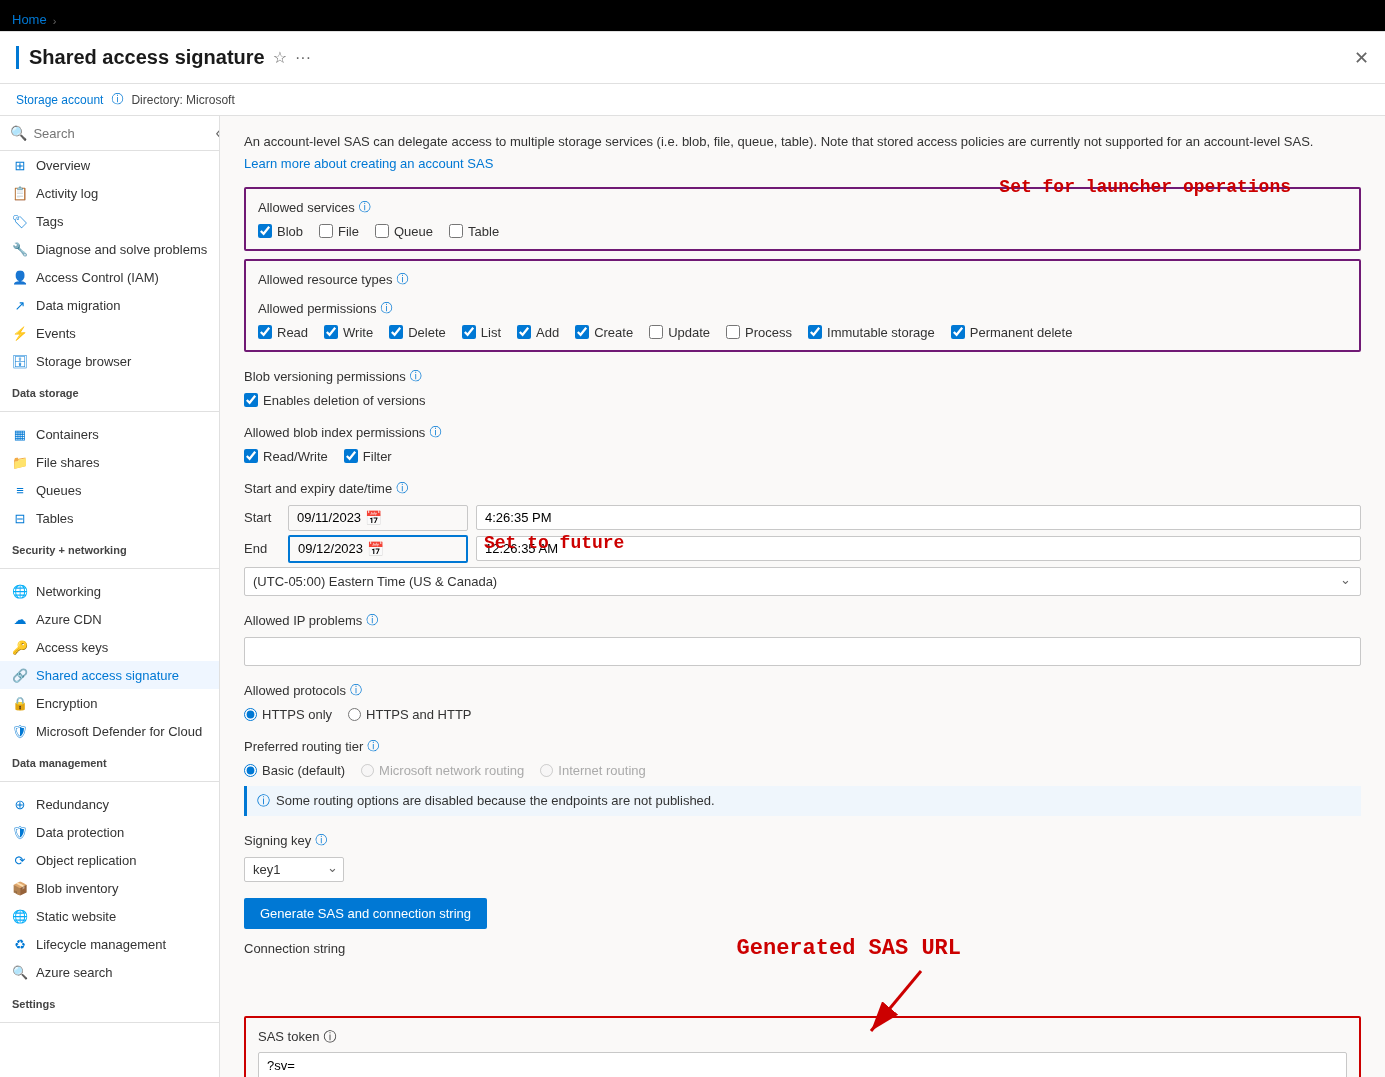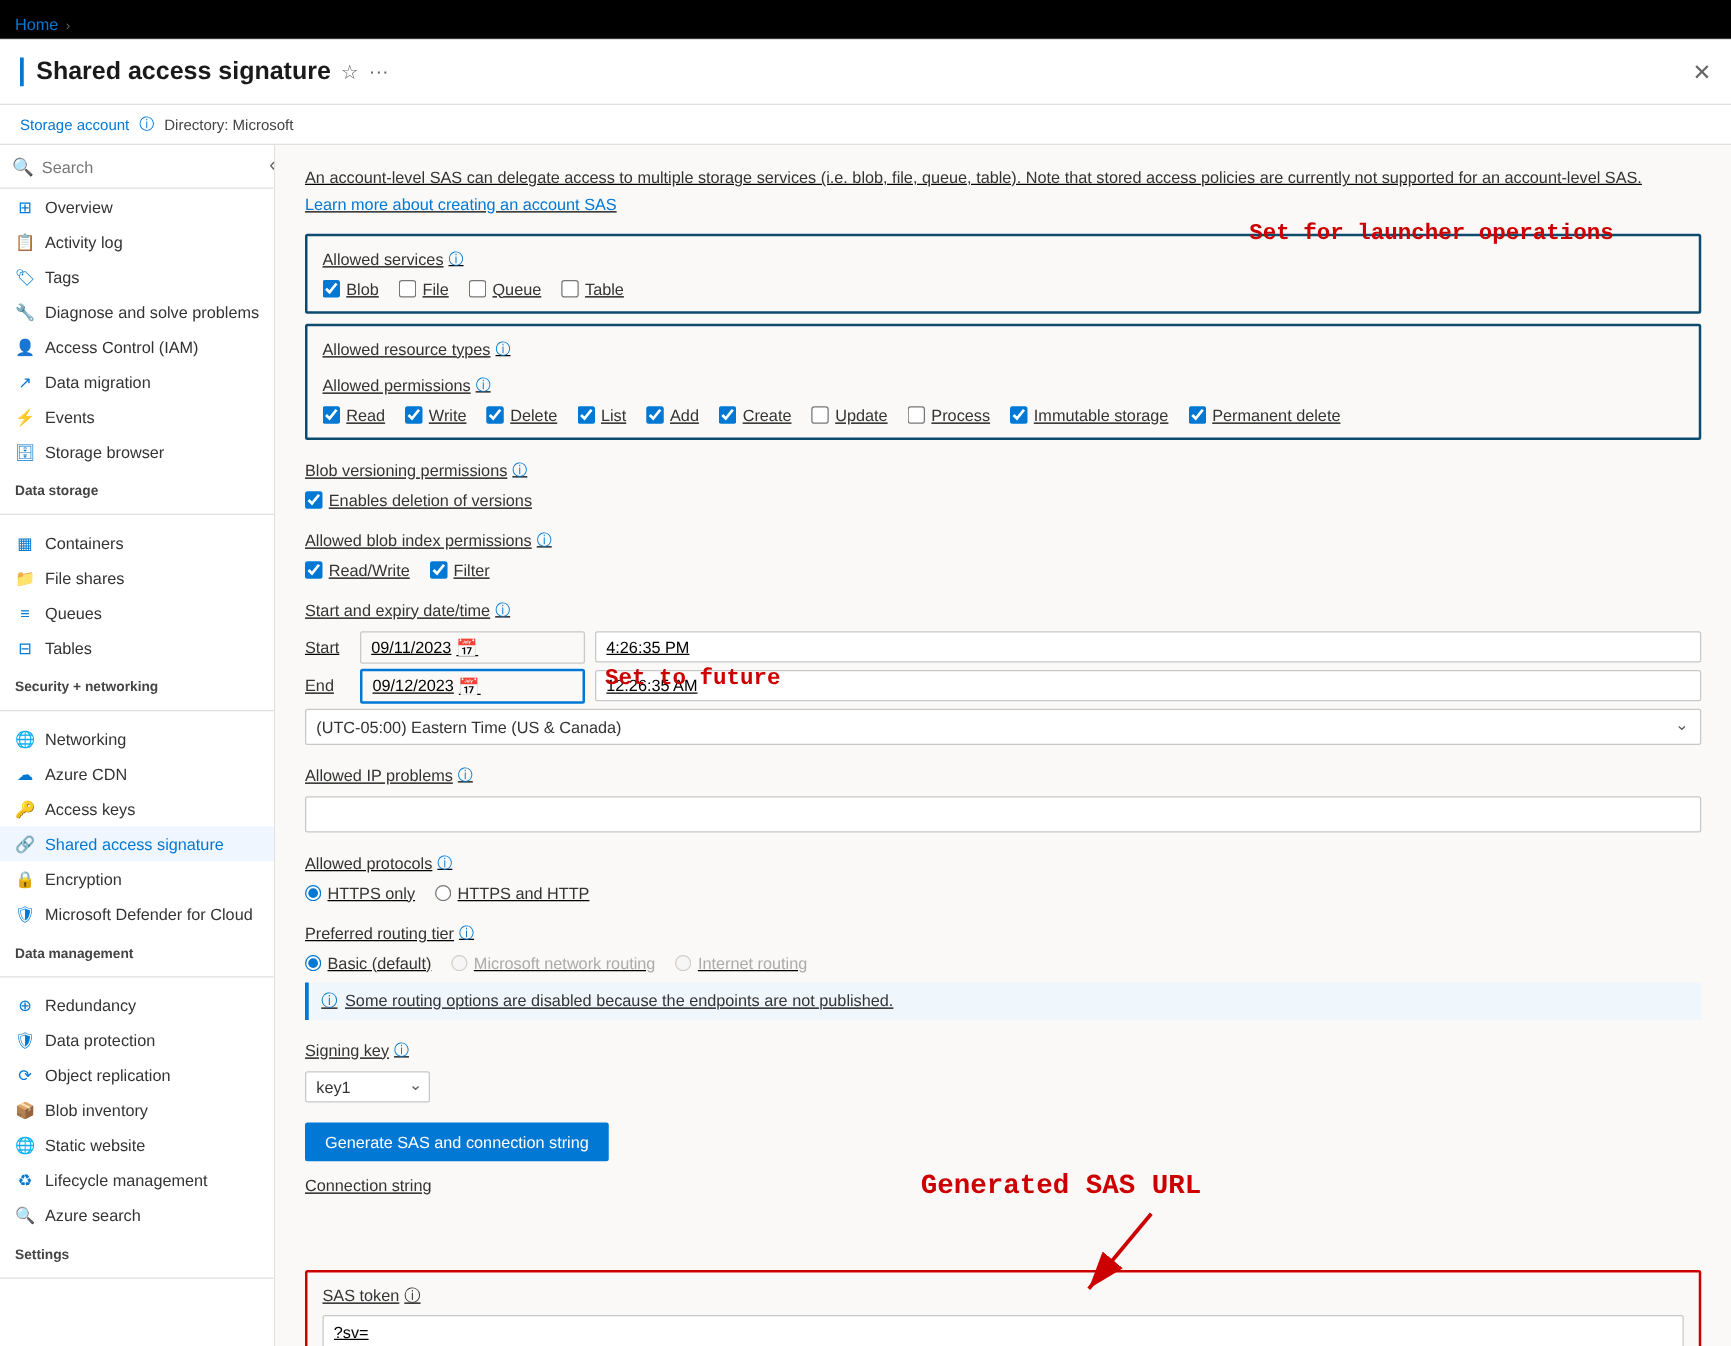--- a/index.html
+++ b/index.html
@@ -31,42 +31,42 @@
     .sidebar-section-label { font-size: 11px; font-weight: 600; color: #444; padding: 12px 12px 4px; text-transform: none; }
     .sidebar-item { display: flex; align-items: center; gap: 8px; padding: 6px 12px; cursor: pointer; color: #333; font-size: 13px; white-space: nowrap; }
     .sidebar-item.active { background: #eff6ff; color: #0078d4; }
     .sidebar-item .icon { width: 16px; height: 16px; display: flex; align-items: center; justify-content: center; flex-shrink: 0; }
     .icon-blue { color: #0078d4; }
     .icon-yellow { color: #e6a117; }
     .icon-teal { color: #00b4d8; }
     .icon-purple { color: #8764b8; }
     
     
-    .content { flex: 1; overflow-y: auto; background: #faf9f8; padding: 16px 24px; position: relative; text-decoration: underline; }
+    .content { flex: 1; overflow-y: auto; background: #faf9f8; padding: 16px 24px; position: relative; }
     
     .description-text { font-size: 13px; color: #333; margin-bottom: 4px; line-height: 1.5; }
     .learn-more-link { color: #0078d4; text-decoration: none; font-size: 13px; cursor: pointer; }
     
     
     .form-section { margin: 16px 0; }
     .section-label { font-size: 13px; color: #333; margin-bottom: 8px; font-weight: 400; display: flex; align-items: center; gap: 4px; }
     .section-label .qs-icon { color: #0078d4; font-size: 12px; cursor: pointer; }
     
     .checkbox-group { display: flex; align-items: center; gap: 16px; flex-wrap: wrap; }
     .checkbox-item { display: flex; align-items: center; gap: 5px; }
     .checkbox-item input[type="checkbox"] { width: 14px; height: 14px; accent-color: #0078d4; }
     .checkbox-item label { font-size: 13px; color: #333; cursor: pointer; }
     
     .radio-group { display: flex; align-items: center; gap: 16px; }
     .radio-item { display: flex; align-items: center; gap: 5px; }
     .radio-item input[type="radio"] { accent-color: #0078d4; }
     .radio-item label { font-size: 13px; color: #333; }
     
     
-    .highlight-red { border: 2px solid #0c4a6e; padding: 10px 12px; margin: 8px 0; border-radius: 2px; }
+    .highlight-red { border: 2px solid #701a75; padding: 10px 12px; margin: 8px 0; border-radius: 2px; }
     
     
     .datetime-row { display: flex; align-items: center; gap: 8px; margin: 4px 0; }
     .datetime-label { width: 36px; font-size: 13px; color: #333; }
     .date-input { border: 1px solid #c8c8c8; border-radius: 2px; padding: 4px 8px; font-size: 13px; display: flex; align-items: center; gap: 4px; width: 180px; }
     .date-input.active { border-color: #0078d4; border-width: 2px; }
     .time-input { border: 1px solid #c8c8c8; border-radius: 2px; padding: 4px 8px; font-size: 13px; flex: 1; }
     .cal-icon { color: #666; font-size: 14px; }
     
     

